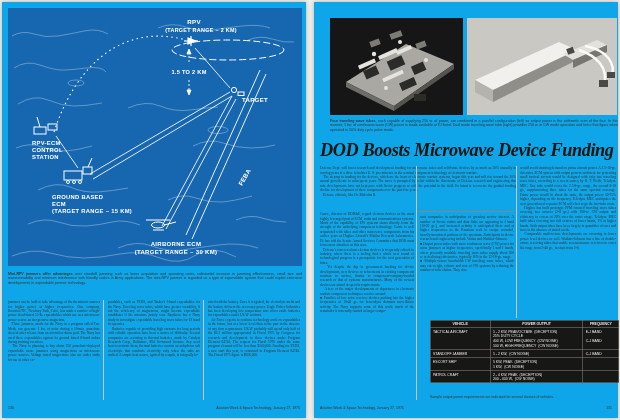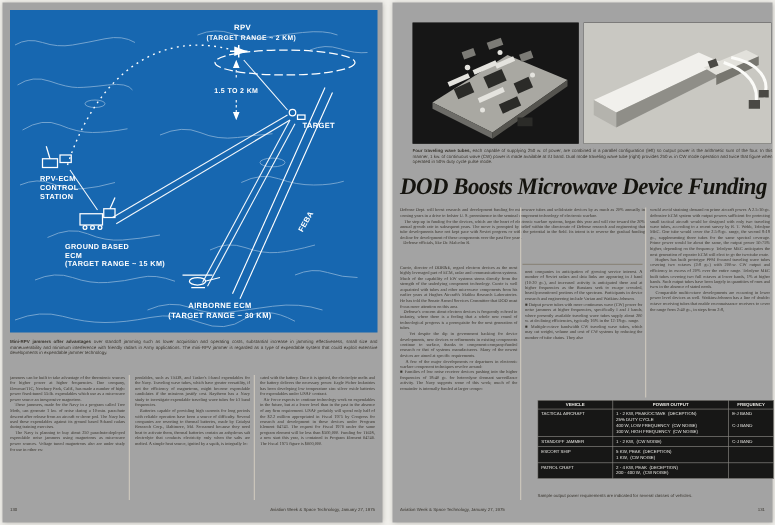--- a/index.html
+++ b/index.html
@@ -1,18 +1,18 @@
 <!DOCTYPE html>
 <html><head>
 <meta charset="utf-8">
 <style>
   html,body { margin:0; padding:0; }
   body { width:620px; height:420px; overflow:hidden; background:#f0efeb; }
   .canvas { position:relative; width:620px; height:420px; font-family:"Liberation Serif",serif; }
-  .page { position:absolute; top:2px; width:304px; height:416px; background:#a3a3a3;
+  .page { position:absolute; top:2px; width:304px; height:416px; background:#0ea5e9;
           box-shadow:0 0 4px rgba(60,55,45,.35); }
   .page-left { left:2px; }
   .page-right { left:314px; }
 
   .abs { position:absolute; }
   .clip { overflow:hidden; }
 
   
   .micro { font-size:7px; line-height:1.26; text-align:justify; white-space:pre-wrap;
            color:#39352e; width:200%; transform:scale(.5); transform-origin:0 0; }

